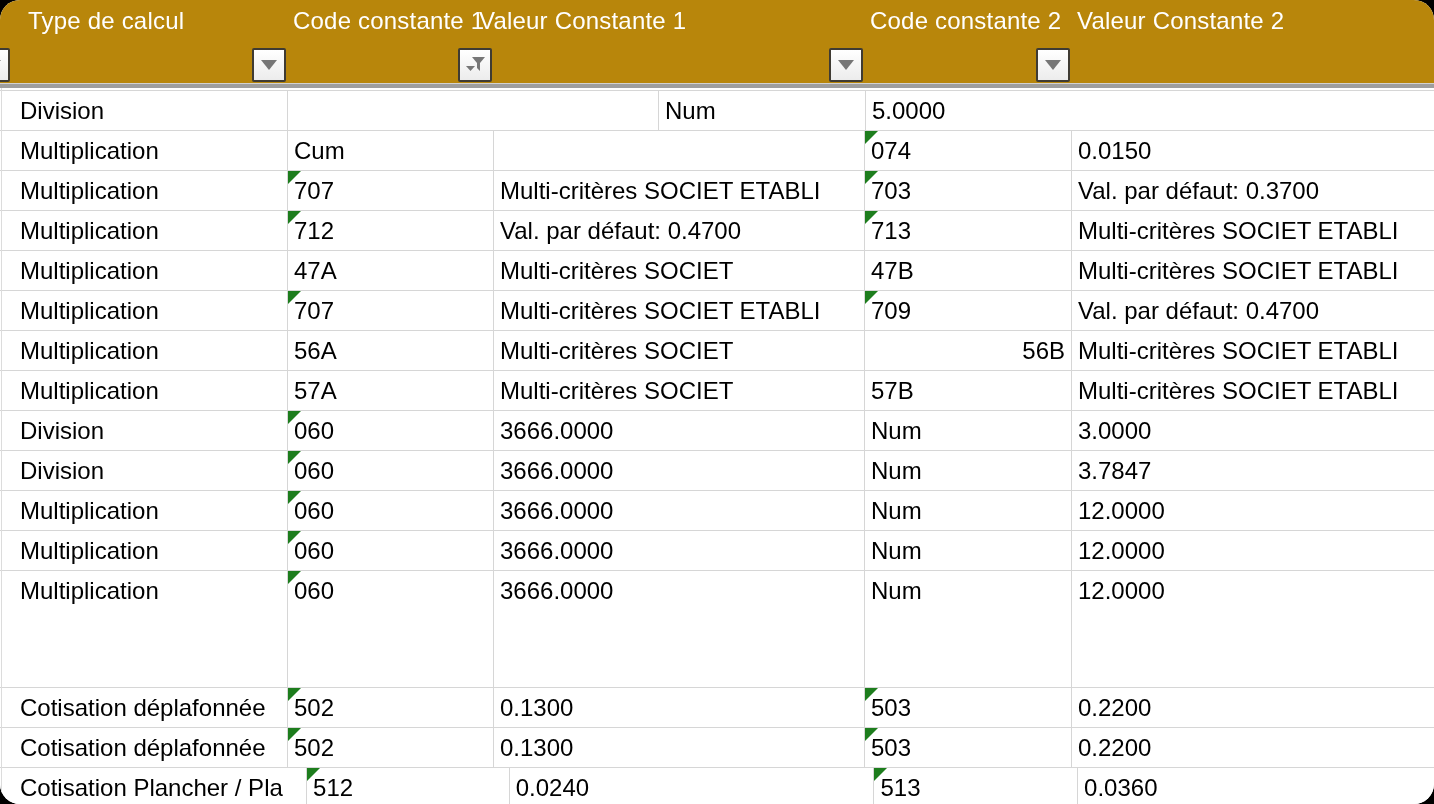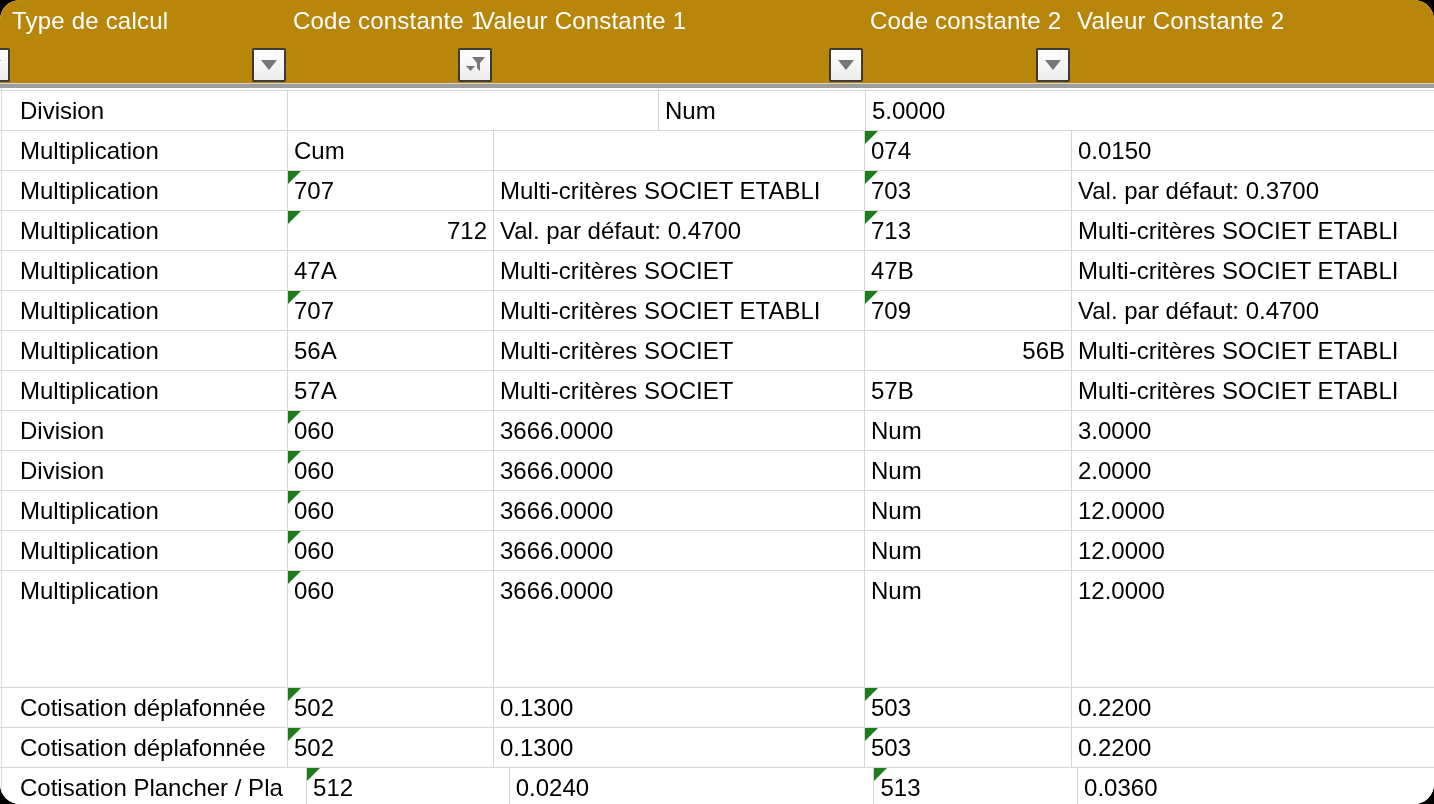--- a/index.html
+++ b/index.html
@@ -41,21 +41,21 @@
     position:absolute;top:0;left:0;width:0;height:0;
     border-top:13px solid #1d7d1d;border-right:13px solid transparent;
   }
   .leftline{position:absolute;top:88px;bottom:0;left:1px;width:1px;background:#dcdcdc;}
 </style>
 </head>
 <body>
 
 <div class="sheet">
   <div class="thead">
-      <div class="hlabel" style="left: 12px;">Type de calcul</div>
+      <div class="hlabel" style="left: 28px;">Type de calcul</div>
       <button class="fbtn" style="left: 252px;">
         <span class="arrow"></span>
       </button>
       <div class="hlabel" style="left: 293px;">Code constante 1</div>
       <button class="fbtn" style="left: 458px;">
         <svg width="22" height="22" viewBox="0 0 22 22">
           <polygon points="8,3 21,3 16,9 16,17 13,14 13,9" fill="#767676"></polygon>
           <polygon points="2,12 11,12 6.5,17" fill="#767676"></polygon>
         </svg>
       </button>
@@ -89,21 +89,21 @@
       </div>
       <div class="trow" style="height: 40px;">
         <div class="tcell" style="width: 288px;"><span>Multiplication</span></div>
         <div class="tcell" style="width: 206px;"><span class="err-tri"></span><span>707</span></div>
         <div class="tcell" style="width: 371px;"><span>Multi-critères SOCIET ETABLI</span></div>
         <div class="tcell" style="width: 207px;"><span class="err-tri"></span><span>703</span></div>
         <div class="tcell" style="width: 362px;"><span>Val. par défaut: 0.3700</span></div>
       </div>
       <div class="trow" style="height: 40px;">
         <div class="tcell" style="width: 288px;"><span>Multiplication</span></div>
-        <div class="tcell" style="width: 206px; text-align: right;"><span class="err-tri"></span><span>712</span></div>
+        <div class="tcell" style="width: 206px;"><span class="err-tri"></span><span>712</span></div>
         <div class="tcell" style="width: 371px;"><span>Val. par défaut: 0.4700</span></div>
         <div class="tcell" style="width: 207px;"><span class="err-tri"></span><span>713</span></div>
         <div class="tcell" style="width: 362px;"><span>Multi-critères SOCIET ETABLI</span></div>
       </div>
       <div class="trow" style="height: 40px;">
         <div class="tcell" style="width: 288px;"><span>Multiplication</span></div>
         <div class="tcell" style="width: 206px;"><span>47A</span></div>
         <div class="tcell" style="width: 371px;"><span>Multi-critères SOCIET</span></div>
         <div class="tcell" style="width: 207px;"><span>47B</span></div>
         <div class="tcell" style="width: 362px;"><span>Multi-critères SOCIET ETABLI</span></div>
@@ -134,21 +134,21 @@
         <div class="tcell" style="width: 206px;"><span class="err-tri"></span><span>060</span></div>
         <div class="tcell" style="width: 371px;"><span>3666.0000</span></div>
         <div class="tcell" style="width: 207px;"><span>Num</span></div>
         <div class="tcell" style="width: 362px;"><span>3.0000</span></div>
       </div>
       <div class="trow" style="height: 40px;">
         <div class="tcell" style="width: 288px;"><span>Division</span></div>
         <div class="tcell" style="width: 206px;"><span class="err-tri"></span><span>060</span></div>
         <div class="tcell" style="width: 371px;"><span>3666.0000</span></div>
         <div class="tcell" style="width: 207px;"><span>Num</span></div>
-        <div class="tcell" style="width: 362px;"><span>2.0000</span></div>
+        <div class="tcell" style="width: 362px;"><span>3.7847</span></div>
       </div>
       <div class="trow" style="height: 40px;">
         <div class="tcell" style="width: 288px;"><span>Multiplication</span></div>
         <div class="tcell" style="width: 206px;"><span class="err-tri"></span><span>060</span></div>
         <div class="tcell" style="width: 371px;"><span>3666.0000</span></div>
         <div class="tcell" style="width: 207px;"><span>Num</span></div>
         <div class="tcell" style="width: 362px;"><span>12.0000</span></div>
       </div>
       <div class="trow" style="height: 40px;">
         <div class="tcell" style="width: 288px;"><span>Multiplication</span></div>

